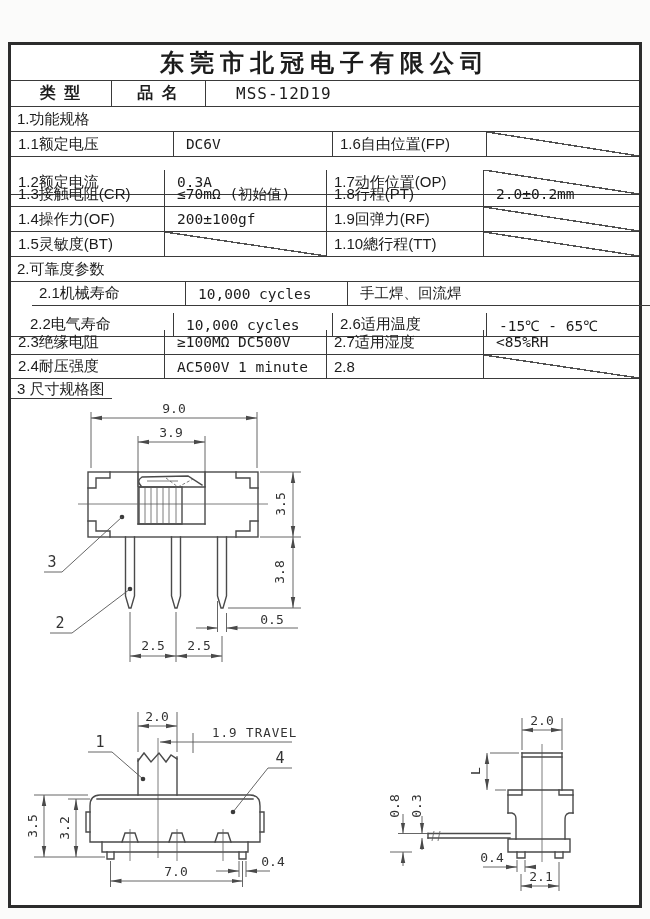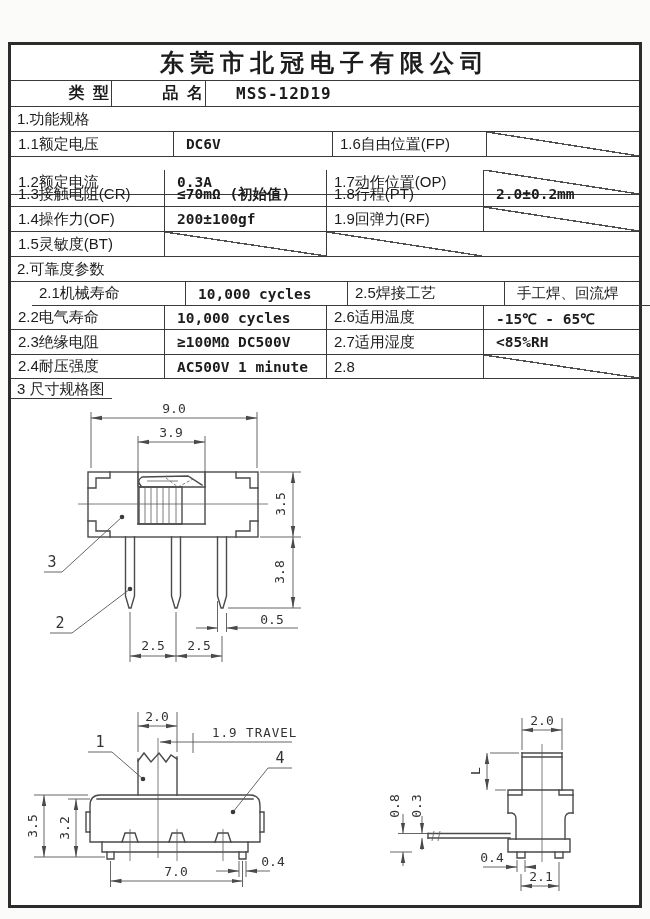--- a/index.html
+++ b/index.html
@@ -8,22 +8,22 @@
   .doc{position:absolute;left:8px;top:42px;width:634px;height:866px;
        border:3px solid #2c2c2c;background:#ffffff;box-sizing:border-box;}
   .row{position:absolute;left:0;width:628px;display:flex;align-items:center;
        border-bottom:1px solid #3a3a3a;box-sizing:border-box;}
   .row.noline{border-bottom:none;}
   .c{height:100%;display:flex;align-items:center;box-sizing:border-box;
      border-right:1px solid #3a3a3a;overflow:hidden;}
   .c.last{border-right:none;}
   .company{justify-content:center;font-family:"Liberation Serif",serif;
            font-weight:bold;font-size:24px;letter-spacing:6px;}
-  .hd{justify-content:flex-end;font-weight:bold;font-size:16px;letter-spacing:2px;}
-  .mono{font-family:"DejaVu Sans Mono",monospace;font-weight:bold;}
+  .hd{justify-content:center;font-weight:bold;font-size:16px;letter-spacing:2px;}
+  .mono{font-family:"DejaVu Sans Mono",monospace;font-weight:normal;}
   .partno{font-size:16px;padding-left:30px;letter-spacing:1px;}
   .sect{font-size:15px;padding-left:6px;}
   .lab{font-size:15px;padding-left:7px;}
   .val{font-size:14.5px;padding-left:12px;}
   .slash{width:100%;height:100%;
     background:linear-gradient(to right top,transparent calc(50% - 0.7px),
       #4f4f4f calc(50% - 0.7px),#4f4f4f calc(50% + 0.7px),transparent calc(50% + 0.7px));}
   .partline{position:absolute;left:0;top:353px;width:101px;height:1px;background:#3a3a3a;}
   svg.draw{position:absolute;left:0;top:354px;}
   svg .ol{stroke:#4a4a4a;stroke-width:1.4;fill:none;stroke-linecap:square;}
@@ -117,46 +117,46 @@
         <div class="slash"></div>
       </div>
   </div>
   <div class="row" style="top:187px;height:25px;">
     <div class="c lab" style="width:154px;">
         <span>1.5灵敏度(BT)</span>
       </div>
     <div class="c" style="width:162px;">
         <div class="slash"></div>
       </div>
+    <div class="c lab" style="width:157px;">
+        <span>1.10總行程(TT)</span>
+      </div>
     <div class="c last" style="width:155px;">
         <div class="slash"></div>
       </div>
   </div>
 
   <div class="row" style="top:212px;height:25px;">
     <div class="c sect last" style="width:628px;">
       <span>2.可靠度参数</span>
       </div>
   </div>
 
   <div class="row" style="top:237px;height:24px;margin-left:21px;">
     <div class="c lab" style="width:154px;">
         <span>2.1机械寿命</span>
       </div>
     <div class="c mono val" style="width:162px;">
         <span>10,000 cycles</span>
       </div>
-    <div class="c lab" style="width:157px;">
-        <span>2.5焊接工艺</span>
-      </div>
     <div class="c val last" style="width:155px;">
         <span>手工焊、回流焊</span>
       </div>
   </div>
-  <div class="row" style="top:261px;height:24px;">
+  <div class="row" style="top:268px;height:24px;padding-left:12px;">
     <div class="c lab" style="width:154px;">
         <span>2.2电气寿命</span>
       </div>
     <div class="c mono val" style="width:162px;">
         <span>10,000 cycles</span>
       </div>
     <div class="c lab" style="width:157px;">
         <span>2.6适用温度</span>
       </div>
     <div class="c mono val last" style="width:155px;">

